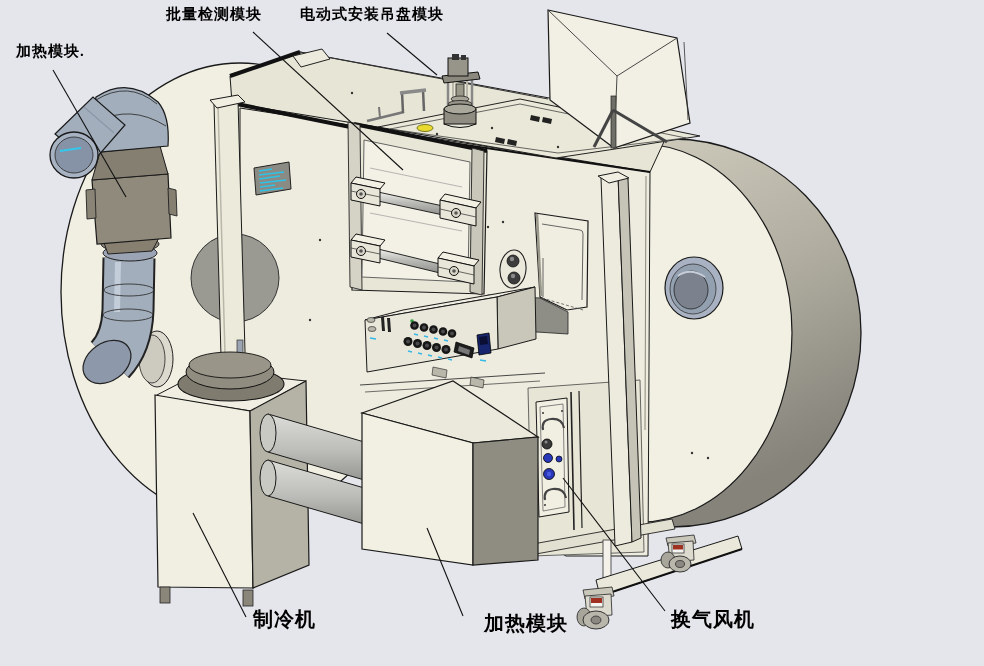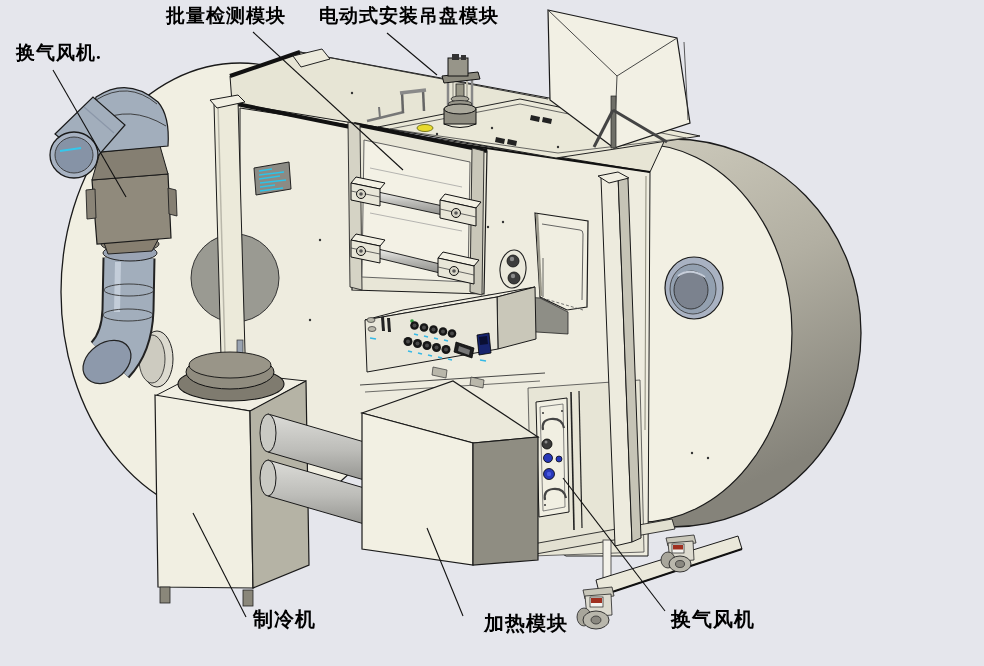--- a/index.html
+++ b/index.html
@@ -4,21 +4,21 @@
 <style>
   html,body{margin:0;padding:0;}
   body{
     width:984px;height:666px;position:relative;overflow:hidden;
     background:#e5e6ec;
     font-family:"Liberation Serif","DejaVu Serif",serif;
   }
   #stage{position:absolute;left:0;top:0;width:984px;height:666px;}
   svg{position:absolute;left:0;top:0;display:block;}
   .callout{
-    position:absolute;color:#000;font-weight:700;font-size:19px;
+    position:absolute;color:#000;font-weight:700;font-size:15px;
     letter-spacing:1px;white-space:nowrap;line-height:1.1;
     font-family:"Liberation Serif","DejaVu Serif",serif;
   }
   .callout.big{font-size:20px;}
 </style>
 </head>
 <body>
 
 <div id="stage">
 <svg width="984" height="666" viewBox="0 0 984 666">
@@ -387,19 +387,19 @@
   <g stroke="#111" stroke-width="1.1">
     <line x1="53" y1="70" x2="126" y2="197"></line>
     <line x1="253" y1="32" x2="403" y2="170"></line>
     <line x1="387" y1="33" x2="437" y2="75"></line>
     <line x1="193" y1="513" x2="246" y2="617"></line>
     <line x1="427" y1="528" x2="463" y2="616"></line>
     <line x1="563" y1="478" x2="665" y2="611"></line>
   </g>
 </svg>
 
-<div class="callout" style="left:16px;top:43px;">换气风机.</div>
+<div class="callout" style="left:16px;top:43px;">加热模块.</div>
 <div class="callout" style="left:166px;top:6px;">批量检测模块</div>
-<div class="callout" style="left:319px;top:6px;">电动式安装吊盘模块</div>
+<div class="callout" style="left:300px;top:6px;">电动式安装吊盘模块</div>
 <div class="callout big" style="left:253px;top:608px;">制冷机</div>
 <div class="callout big" style="left:470px;top:612px;margin-left:14px;">加热模块</div>
 <div class="callout big" style="left:671px;top:608px;">换气风机</div>
 </div>
 
 </body></html>

